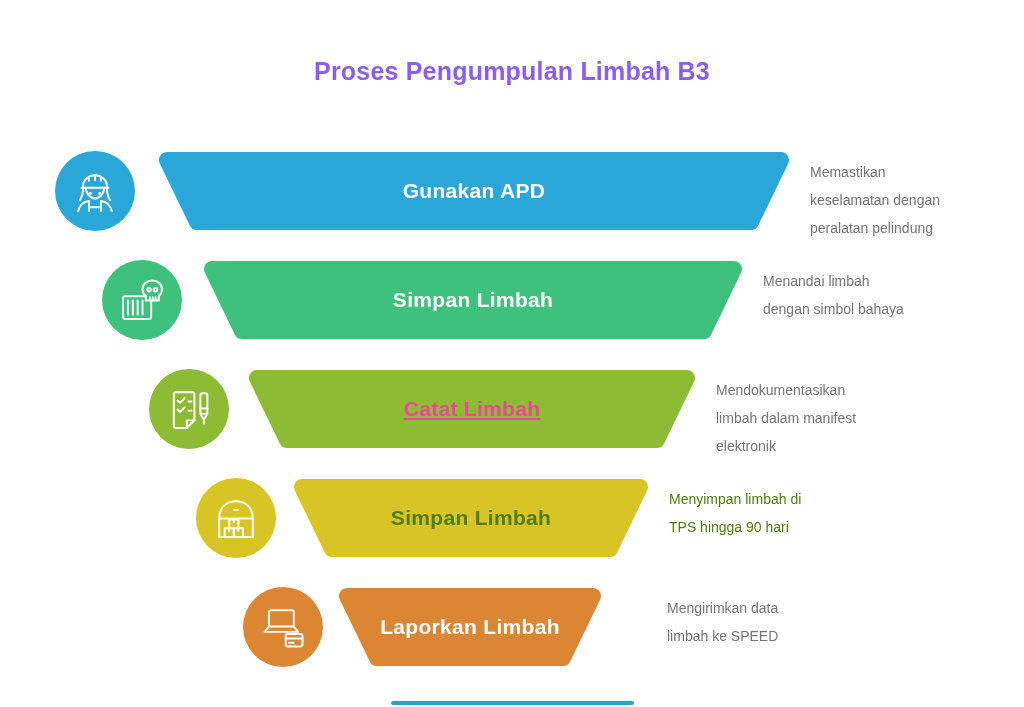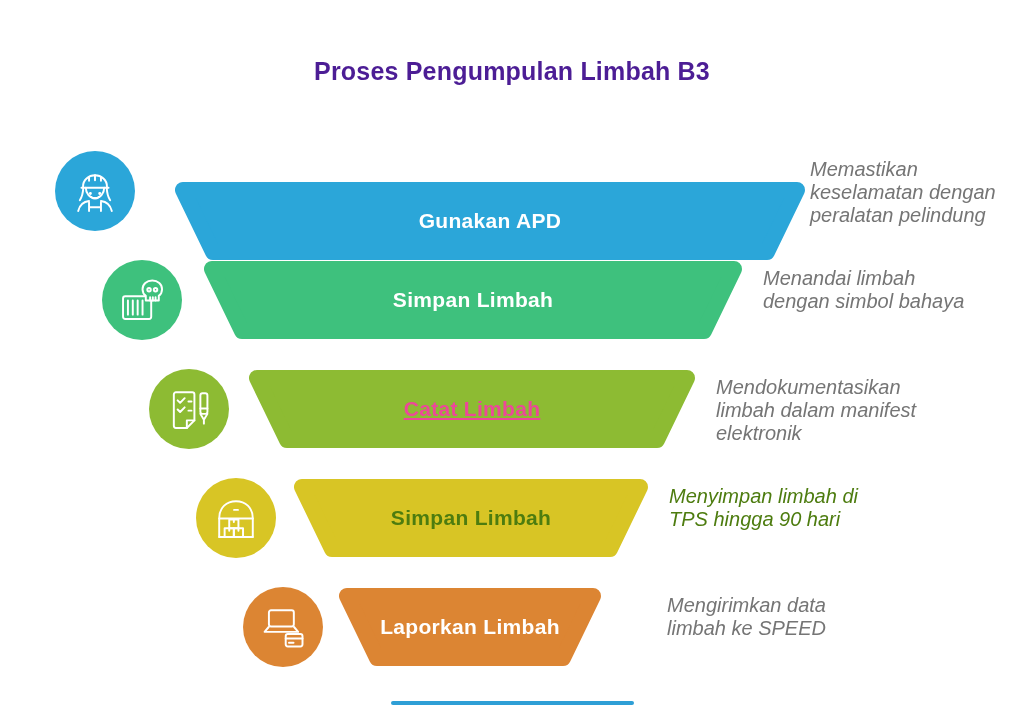--- a/index.html
+++ b/index.html
@@ -17,49 +17,48 @@
   }
   .badge svg{width:52px;height:52px;display:block;}
   .bar{position:absolute;height:78px;}
   .bar svg.bar-shape{position:absolute;left:0;top:0;width:100%;height:100%;display:block;}
   .bar-label{
     position:absolute;left:0;top:0;right:0;bottom:0;
     display:flex;align-items:center;justify-content:center;
     color:#ffffff;font-size:21px;font-weight:bold;letter-spacing:.3px;
   }
   .desc{
-    position:absolute;font-size:20px;line-height:23px;color:#757575;
+    position:absolute;font-size:14px;line-height:28px;color:#757575;
     white-space:pre-line;
-    font-style:italic;
   }
   .footer-line{position:absolute;left:391px;top:701px;width:243px;height:4px;border-radius:2px;}
   .icon{stroke:#fff;fill:none;stroke-width:1.8;stroke-linecap:round;stroke-linejoin:round;}
 </style>
 </head>
 <body>
 
 <div class="canvas">
 
-  <div class="title" style="color: #4c1d95;">Proses Pengumpulan Limbah B3</div>
+  <div class="title" style="color: #8b5cf6;">Proses Pengumpulan Limbah B3</div>
 
   <div>
     <div class="badge" style="left: 55px; top: 151px; background: rgb(43, 166, 217);">
       <svg viewBox="0 0 48 48" class="icon">
         <path d="M13 21 v-1.5 a11 10 0 0 1 22 0 V21"></path>
         <path d="M24 9.5 v4.5 M18.5 11.5 v3 M29.5 11.5 v3"></path>
         <path d="M11.5 21 h25"></path>
         <path d="M15.5 21 a8.5 9.5 0 0 0 17 0"></path>
         <path d="M19.7 26.3 h.1 M28.3 26.3 h.1" stroke-width="2.6"></path>
         <path d="M20.5 29.5 q3.5 3 7 0"></path>
         <path d="M13.2 21 c-.3 5.5 -1.2 8.5 -3.2 11.5 M34.8 21 c.3 5.5 1.2 8.5 3.2 11.5"></path>
         <path d="M8.5 42.5 c1.5 -6 5.5 -8.7 10 -9.2 M39.5 42.5 c-1.5 -6 -5.5 -8.7 -10 -9.2"></path>
         <path d="M18.5 34.5 v8 M29.5 34.5 v8 M18.5 39 h11"></path>
       </svg>
     </div>
-    <div class="bar" style="left:174px;top:152px;width:632px;margin-top:30px;">
+    <div class="bar" style="left:158px;top:152px;width:632px;">
       <svg class="bar-shape" viewBox="0 0 632 78" preserveAspectRatio="none">
         <path class="paint-stroke" d="M9 8 L623 8 L593 70 L39 70 Z" stroke-width="16" stroke-linejoin="round" stroke-linecap="round" fill="#2BA6D9" stroke="#2BA6D9"></path>
       </svg>
       <span class="bar-label" style="color: rgb(255, 255, 255);">Gunakan APD</span>
     </div>
     <div class="desc" style="left: 810px; top: 158px; color: rgb(117, 117, 117);">Memastikan
 keselamatan dengan
 peralatan pelindung</div>
   </div>
 

